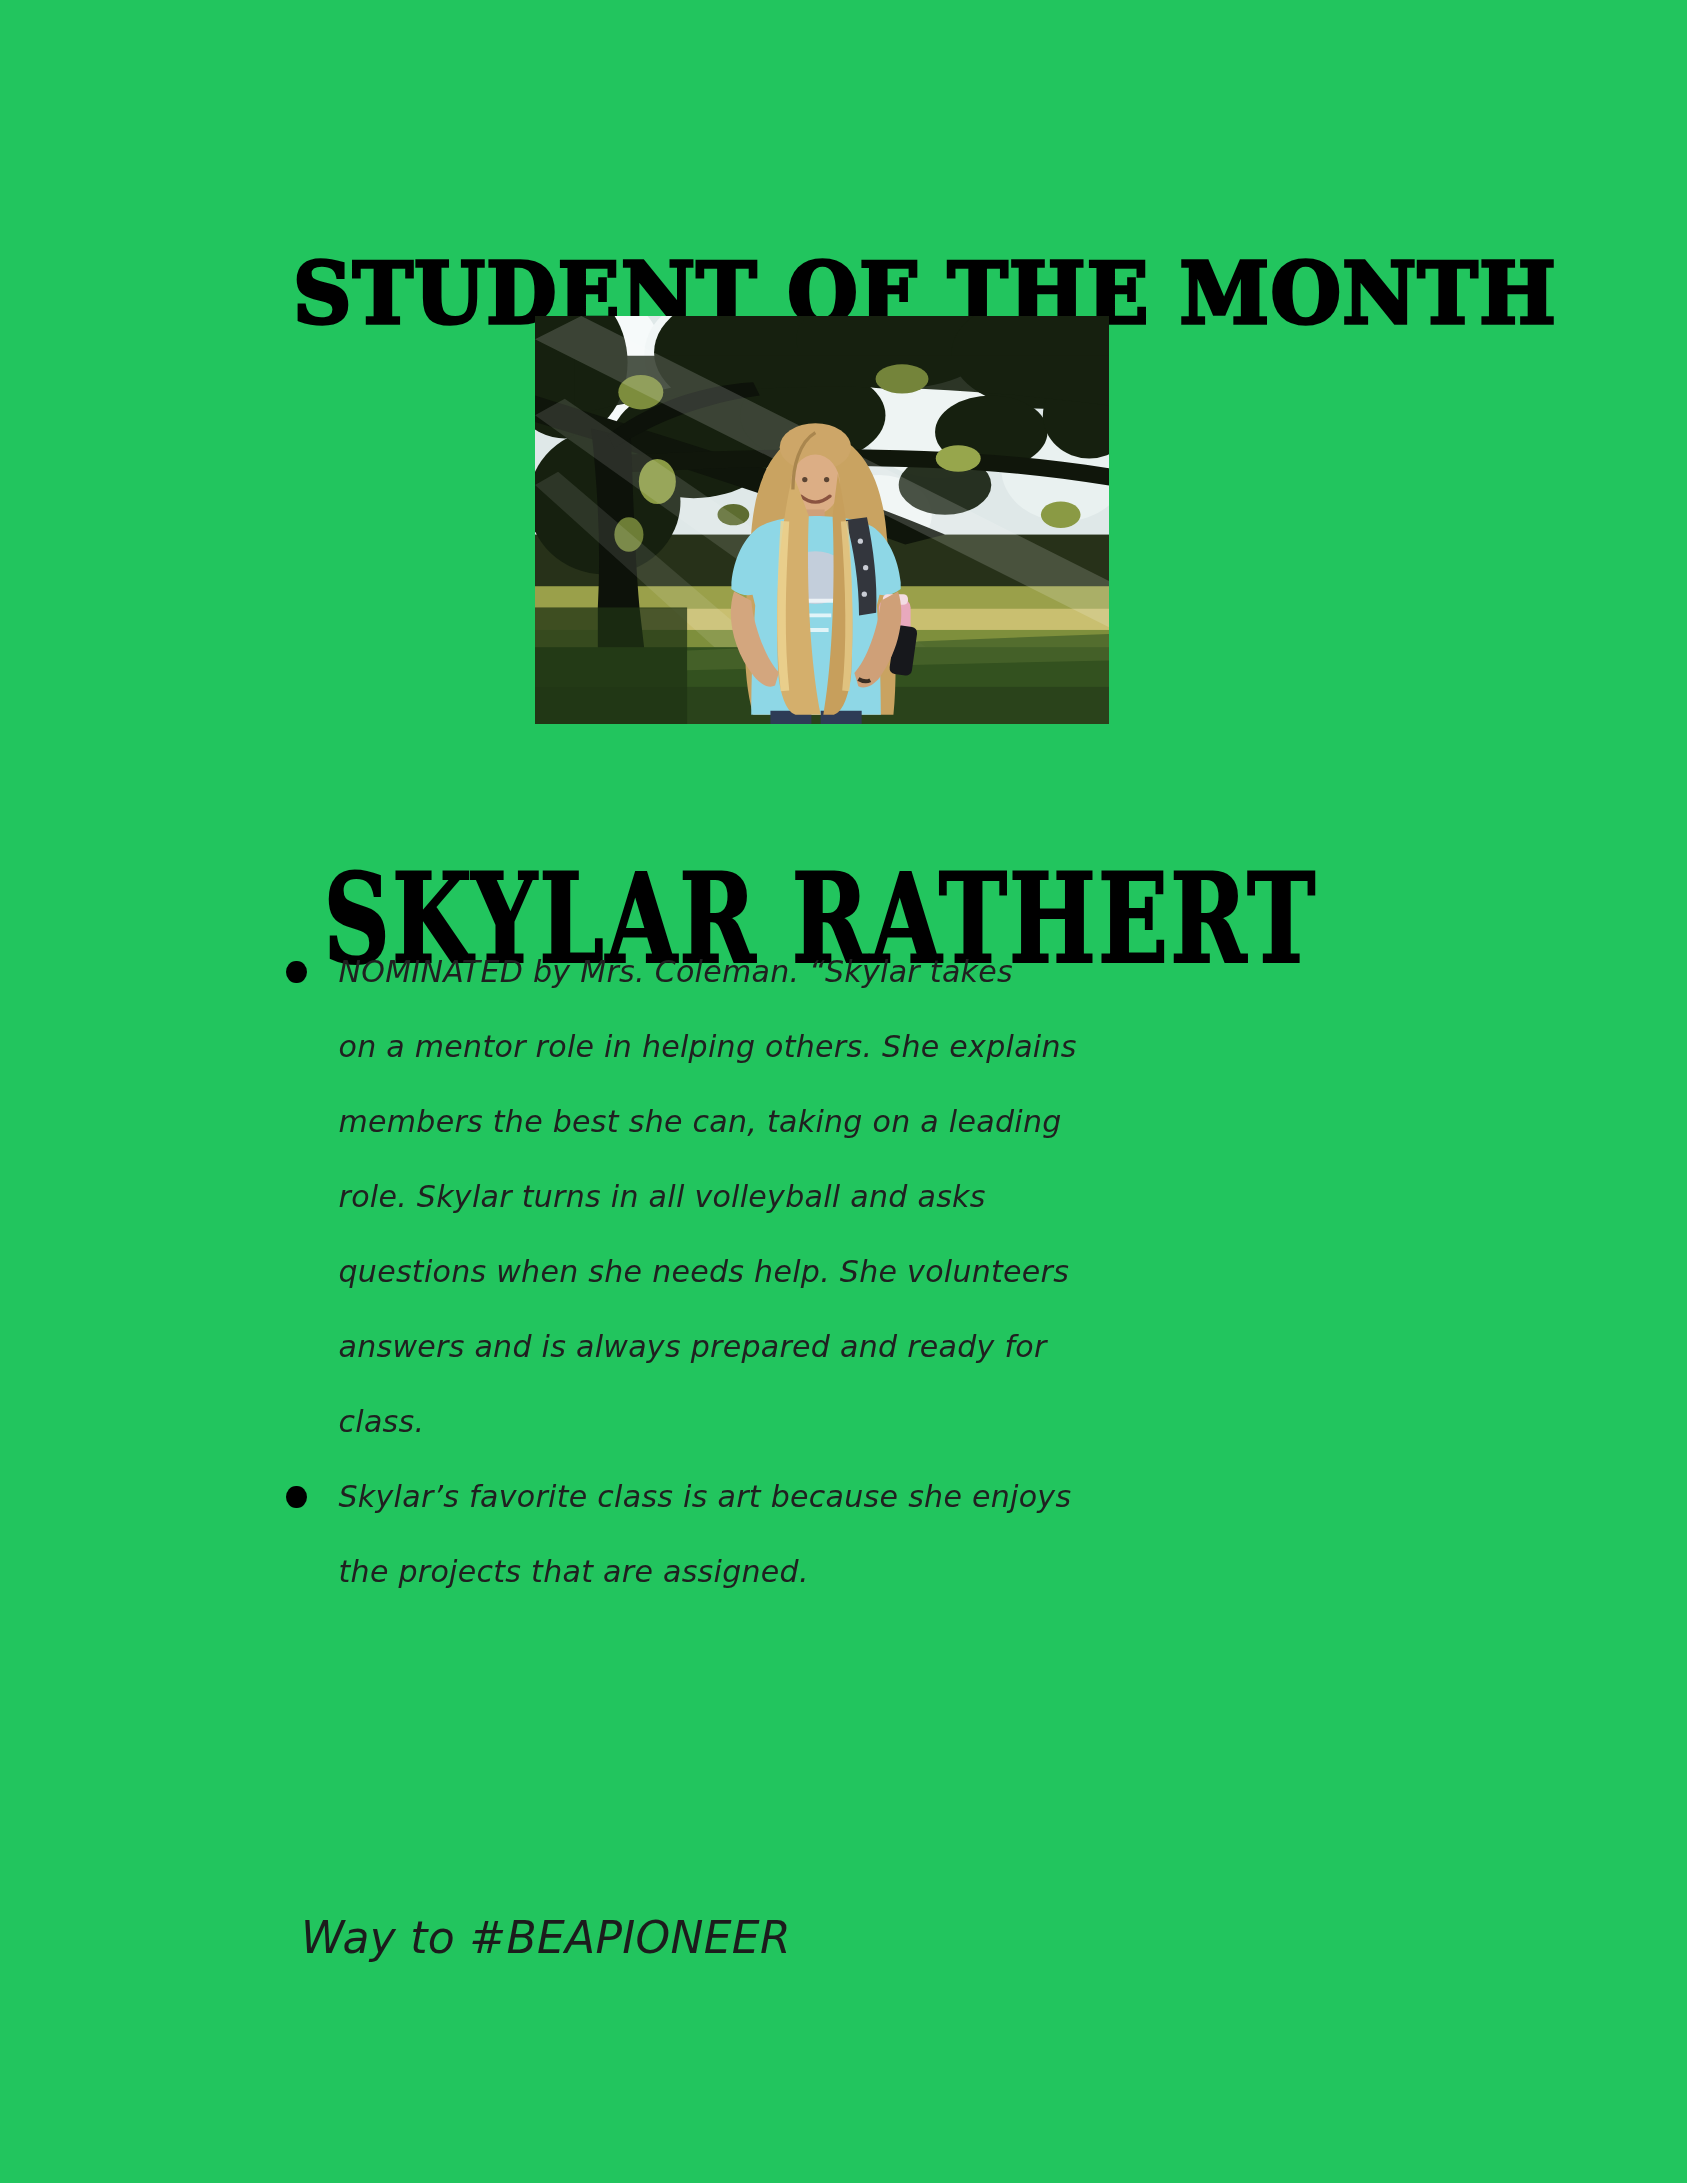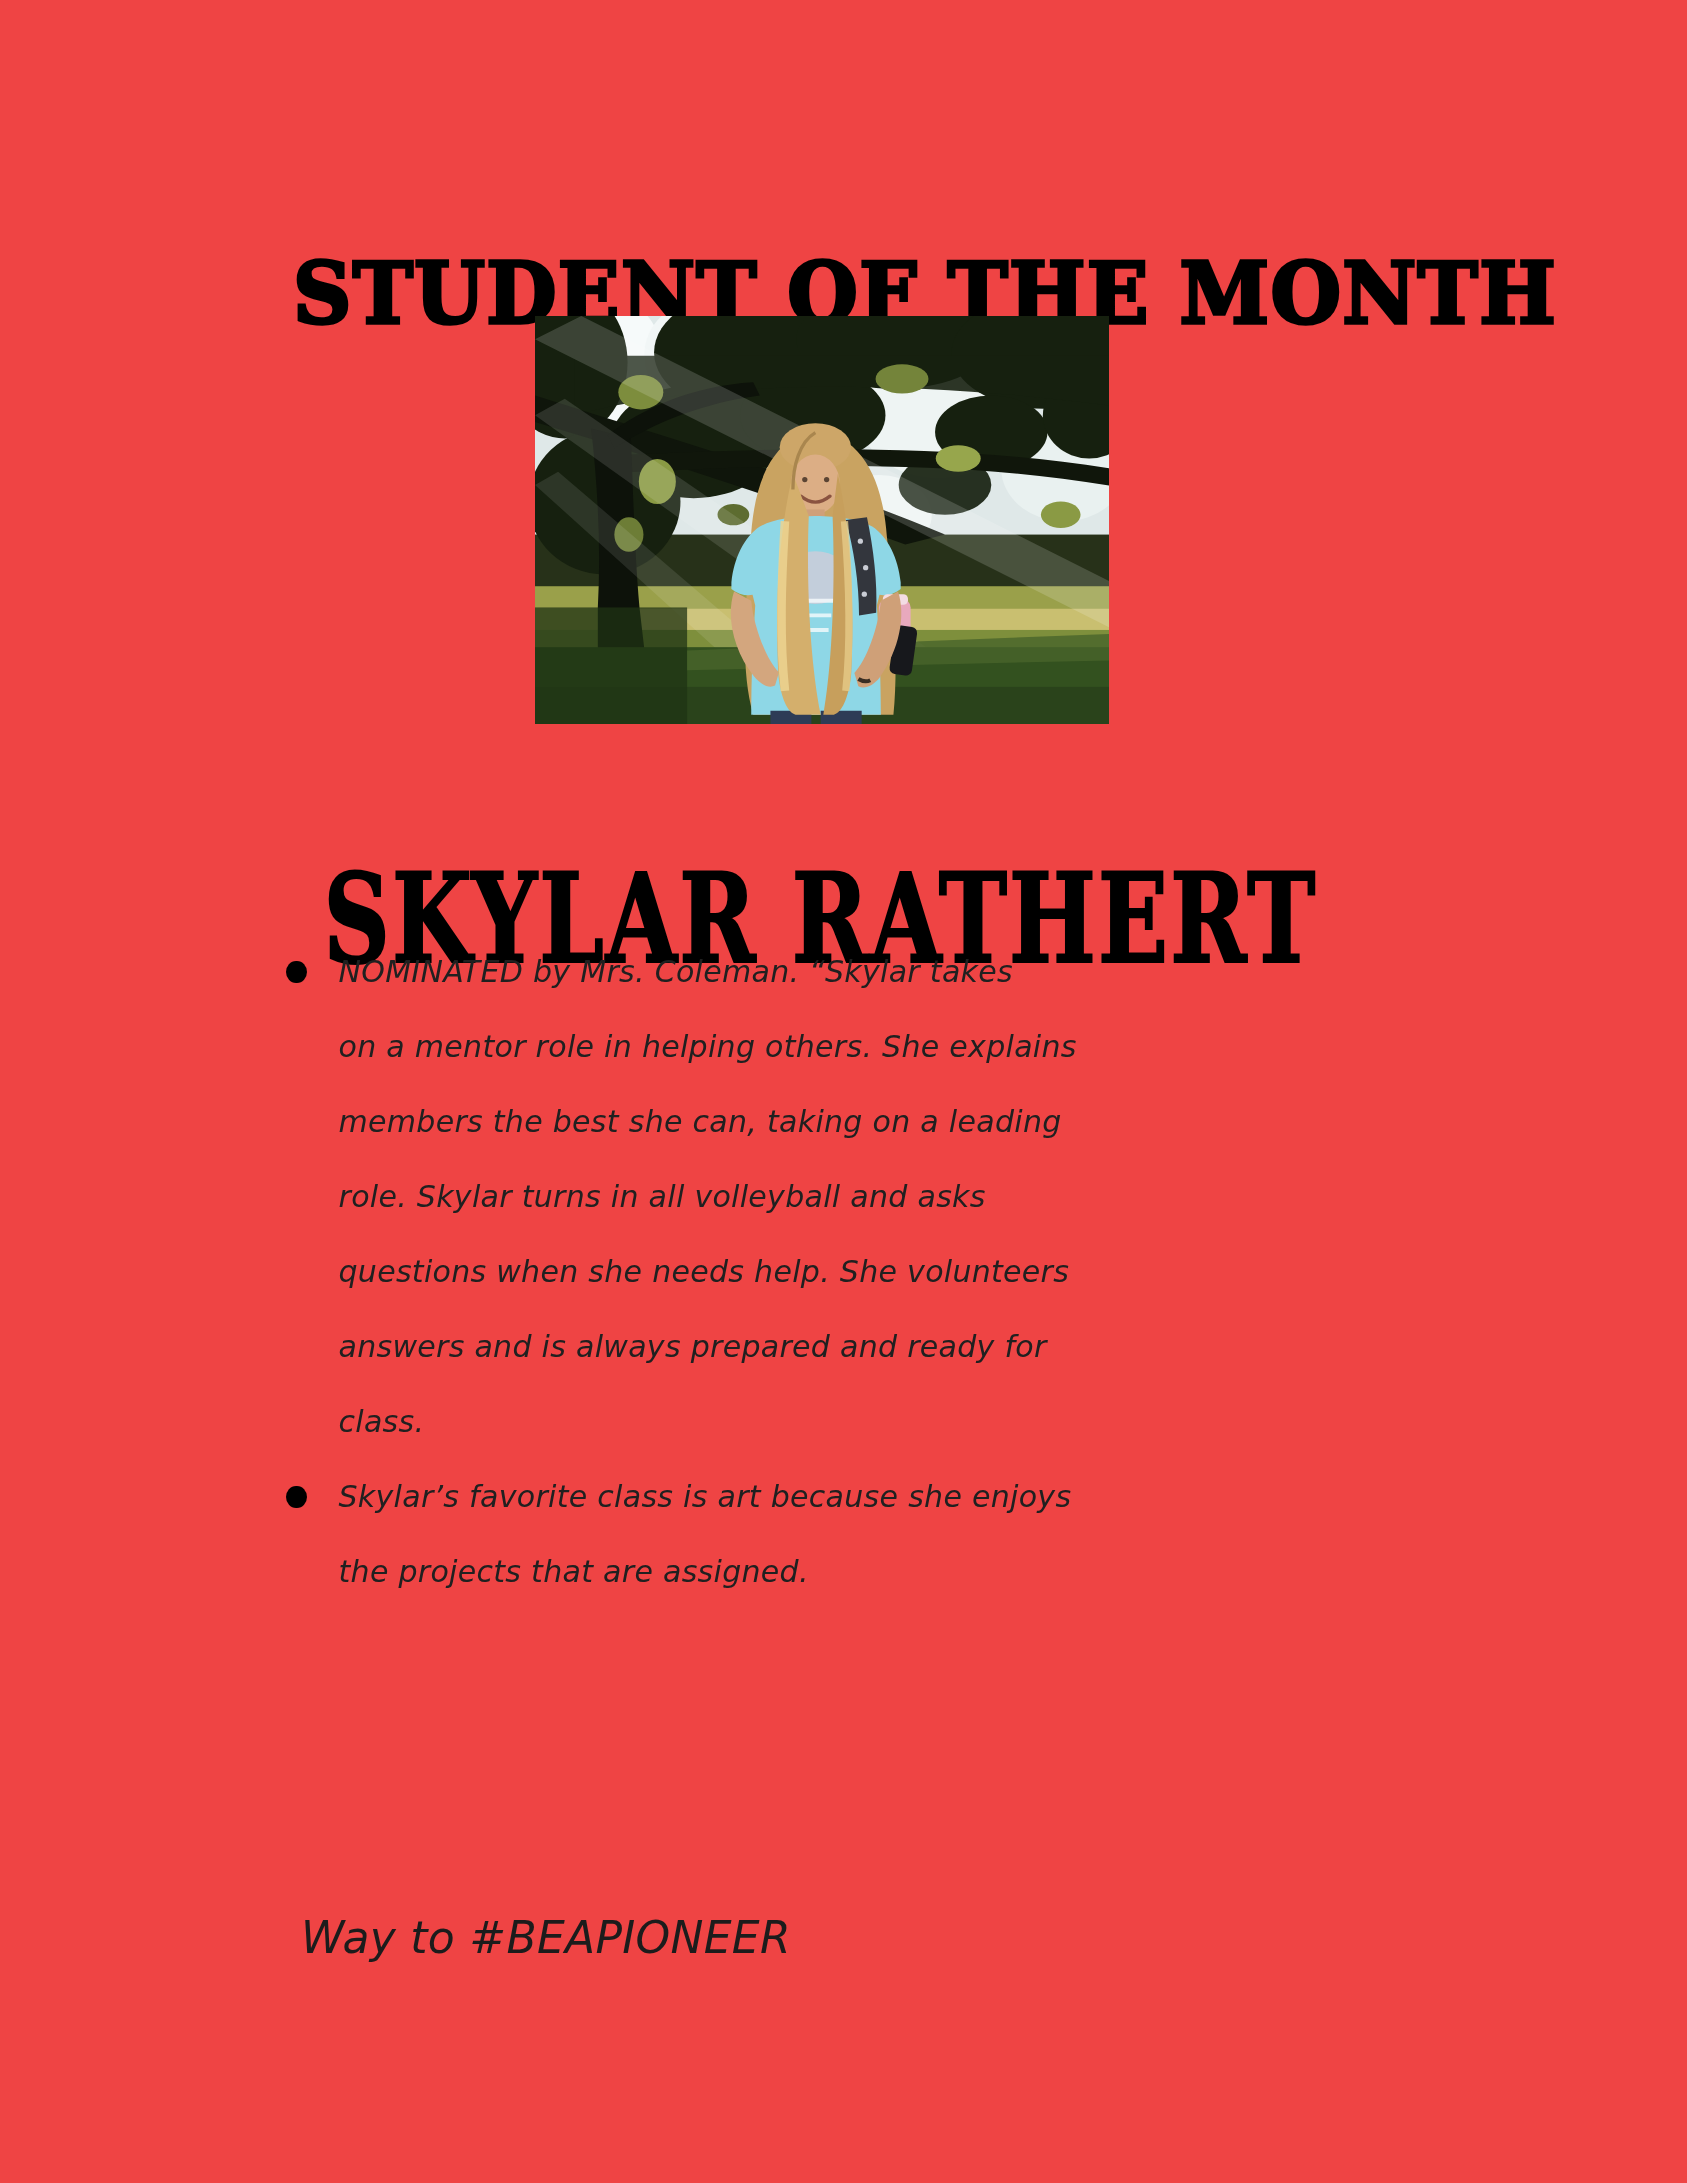--- a/index.html
+++ b/index.html
@@ -1,17 +1,17 @@
 <!DOCTYPE html>
 <html style="font-size:10.6px"><head>
 <meta charset="utf-8">
 <style>
   html,body{margin:0;padding:0;background:#ffffff;}
   .page{
-    position:relative;width:1687px;height:2183px;background:#ef4444;overflow:hidden;
+    position:relative;width:1687px;height:2183px;background:#22c55e;overflow:hidden;
     font-family:"Liberation Sans",sans-serif;color:#1b1b1b;
   }
   
   .title{
     position:absolute;left:293px;top:196px;
     font-family:"DejaVu Serif","Liberation Serif",serif;
     font-weight:900;font-size:81px;line-height:83px;letter-spacing:1.3px;color:#000;
     -webkit-text-stroke:3.3px #000;
     transform:scaleY(1.04);transform-origin:left top;white-space:nowrap;
   }

